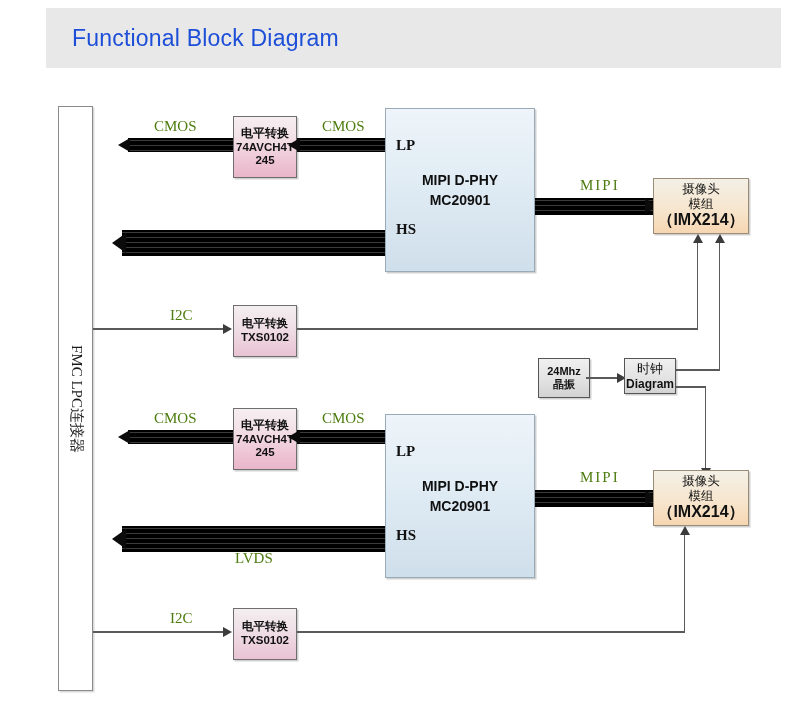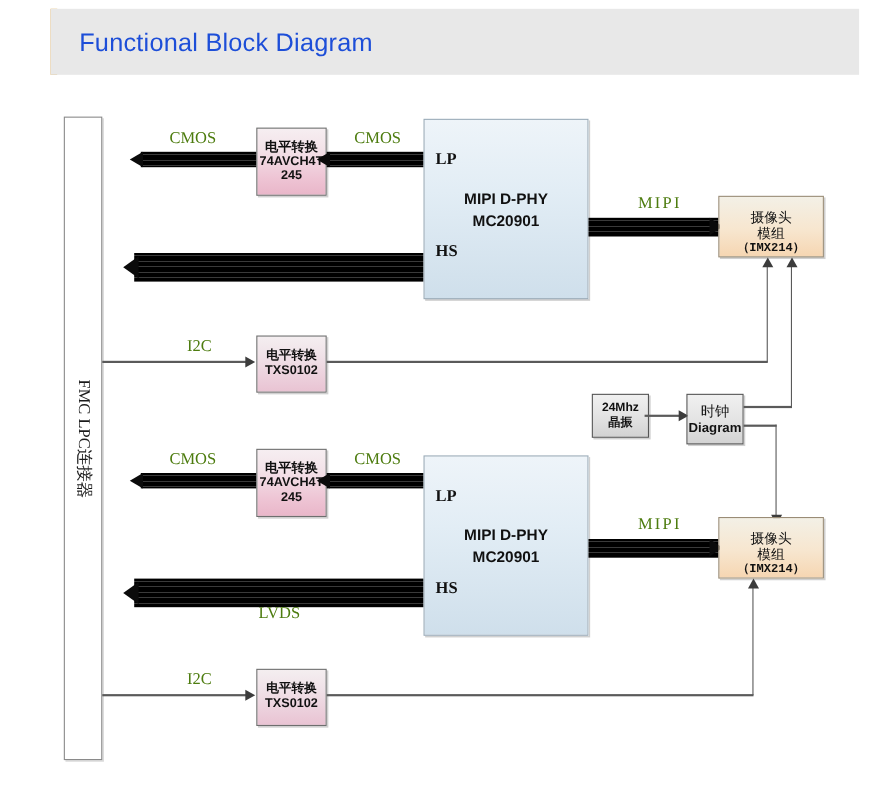--- a/index.html
+++ b/index.html
@@ -87,33 +87,33 @@
     font-family:"Liberation Serif", serif;
     font-size:15px;color:#111;font-weight:bold;
   }
 
   
   .cam{
     width:96px;height:56px;
     background:linear-gradient(to bottom,#f3f0e6 0%,#f7e6cf 55%,#f6d6b2 100%);
     border:1px solid #9a8c76;
     font-family:"Liberation Serif", serif;
-    font-size:12.5px;color:#111;justify-content:flex-end;
-  }
-  .cam .l3{font-family:Liberation Mono, monospace;font-weight:bold;font-size:11px;}
+    font-size:12.5px;color:#111;
+  }
+  .cam .l3{font-family:Liberation Sans, sans-serif;font-weight:bold;font-size:16px;}
 
   
   .xtal{
     width:52px;height:40px;
     background:linear-gradient(to bottom,#f0f0f0 0%,#e2e2e2 55%,#d2d2d2 100%);
     border:1px solid #555;
     font-size:11px;font-weight:bold;color:#111;
   }
   .clkbuf{
-    width:52px;height:46px;
+    width:52px;height:36px;
     background:linear-gradient(to bottom,#f0f0f0 0%,#e3e3e3 55%,#d3d3d3 100%);
     border:1px solid #555;
     font-size:12px;font-weight:bold;color:#111;
   }
   .clkbuf .l1{font-family:"Liberation Serif", serif;font-weight:normal;font-size:13px;}
 
   
   .bus{
     position:absolute;background:#0b0b0b;
   }

